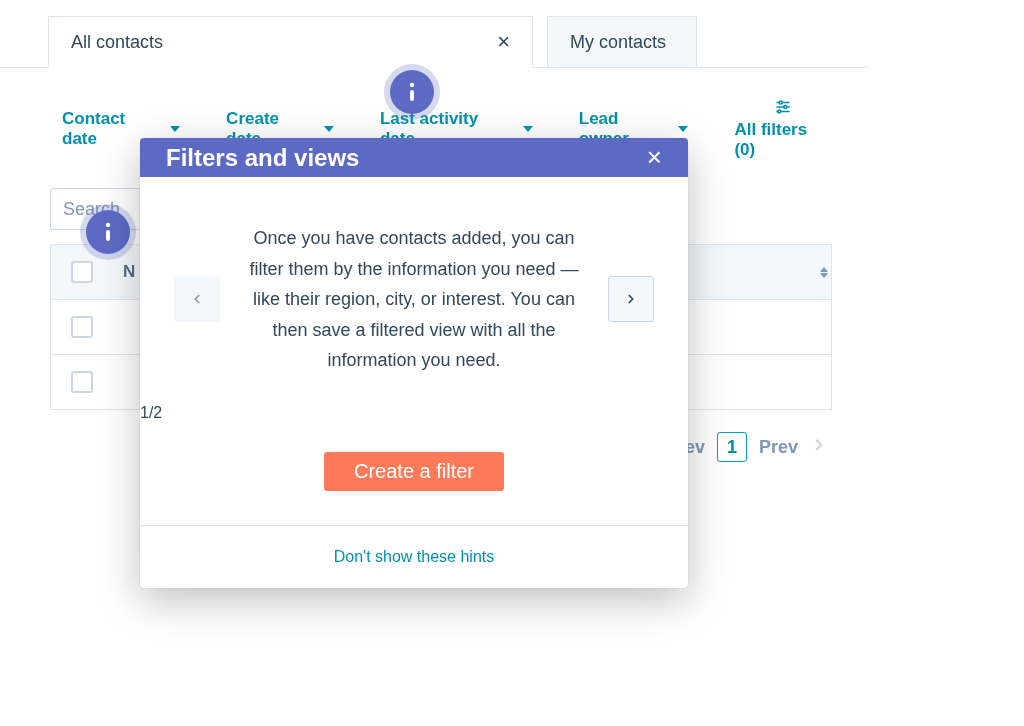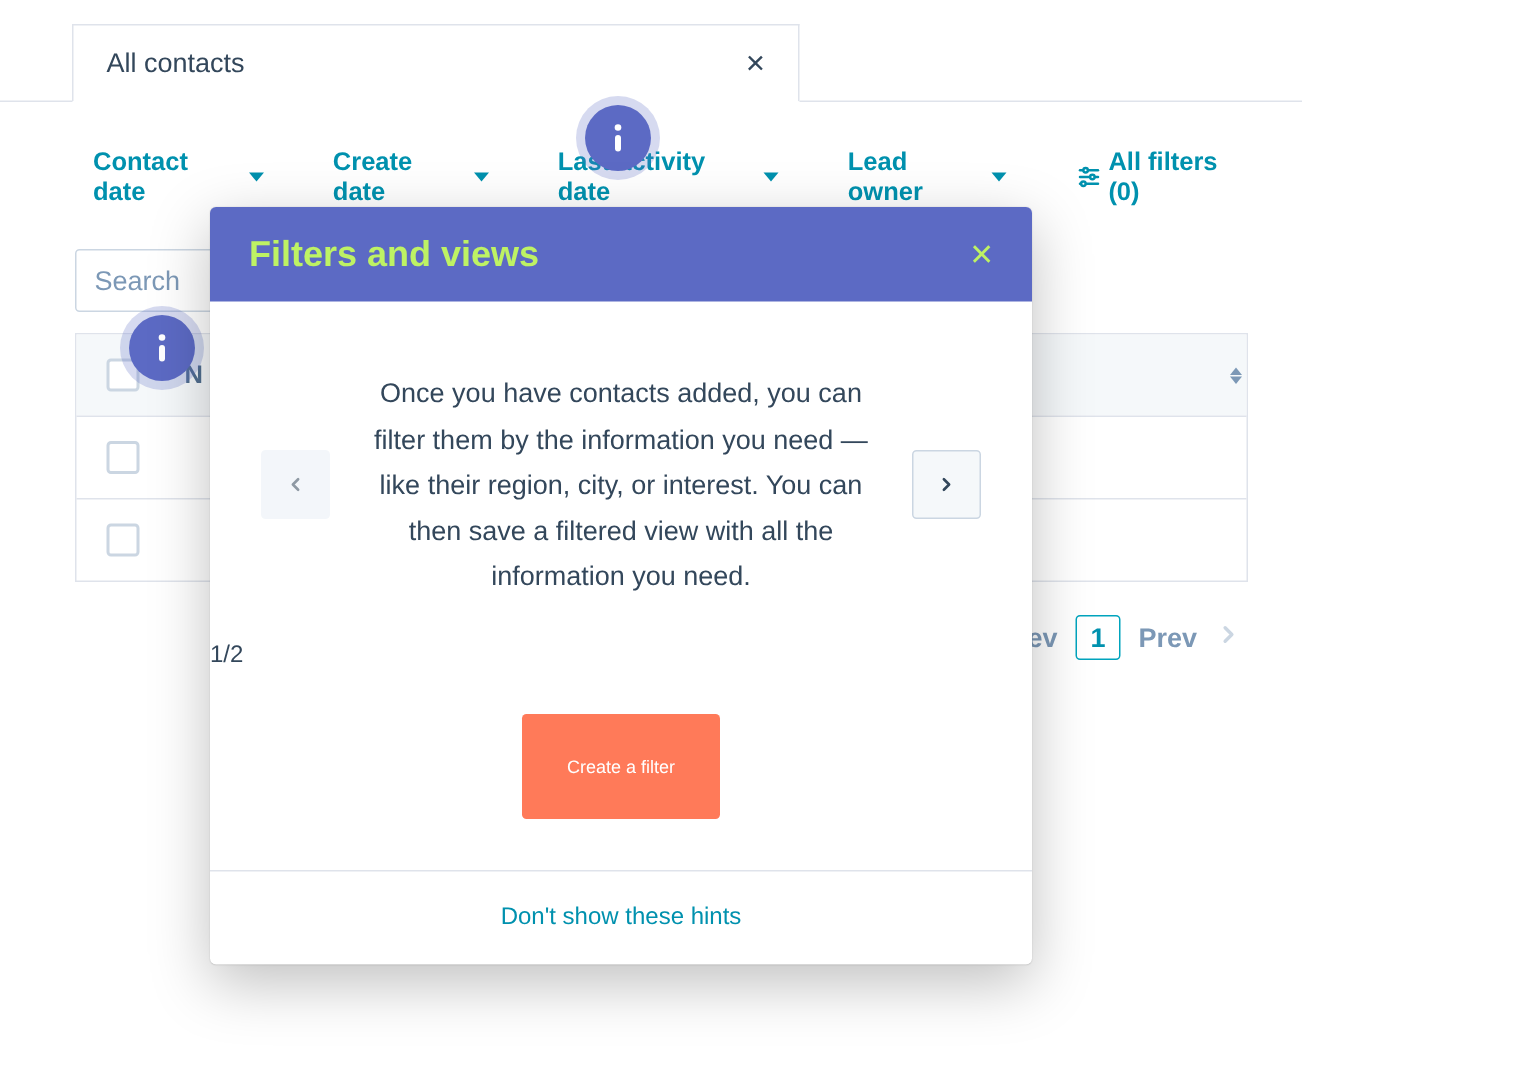--- a/index.html
+++ b/index.html
@@ -65,21 +65,21 @@
   .filterbar{
     display:flex;align-items:center;gap:46px;
     padding:30px 36px 0 62px;
     position:relative;
   }
   .filter-pill{
     color:var(--teal-dark);font-weight:600;font-size:17px;
     display:flex;align-items:center;gap:6px;cursor:pointer;
   }
   .caret{width:0;height:0;border-left:5px solid transparent;border-right:5px solid transparent;border-top:6px solid var(--teal-dark);}
-  .all-filters{margin-left:auto;display:flex;align-items:center;gap:4px;}
+  .all-filters{margin-left:auto;display:flex;align-items:center;gap:4px;flex-direction:column;}
   .sliders-icon{display:inline-flex;color:var(--teal-dark);}
 
   
   .beacon{
     position:absolute;width:44px;height:44px;border-radius:50%;
     background:var(--purple);display:flex;align-items:center;justify-content:center;
     color:#fff;font-style:normal;
     box-shadow:0 0 0 6px rgba(92,106,196,0.25);
     z-index:4;
   }
@@ -127,53 +127,56 @@
     background:#fff;border-radius:4px;
     box-shadow:0 0 1px rgba(0,0,0,.2),0 12px 40px rgba(0,0,0,.25);
     z-index:10;overflow:hidden;
   }
   .popover .arrow{
     position:absolute;top:-10px;left:264px;width:0;height:0;
     border-left:12px solid transparent;border-right:12px solid transparent;
     border-bottom:12px solid var(--purple);
   }
   .pop-head{
-    background:var(--purple);color:#bef264;
+    background:var(--purple);color:#ffffff;
     display:flex;align-items:center;justify-content:space-between;
-    padding:16px 26px;font-size:24px;font-weight:600;
+    padding:4px 26px;font-size:24px;font-weight:600;
   }
   .pop-head .x{font-size:26px;font-weight:300;cursor:pointer;}
   .pop-body{padding:46px 34px 36px;display:flex;align-items:center;gap:22px;}
   .navbtn{
     width:46px;height:46px;border:1px solid var(--border);border-radius:3px;
     background:#F5F8FA;display:flex;align-items:center;justify-content:center;
     color:var(--text);cursor:pointer;flex-shrink:0;
   }
   .navbtn.disabled{opacity:.55;border-color:#EAF0F6;background:#EAF0F6;cursor:default;}
   .pop-text{flex:1;text-align:center;font-size:18px;line-height:1.7;color:var(--text);}
   .pop-count{color:var(--text);font-size:16px;margin-top:-8px;margin-bottom:30px;}
   .pop-cta{display:flex;justify-content:center;padding-bottom:34px;}
   .cta-btn{
     background:var(--orange);color:#fff;border:none;border-radius:3px;
-    padding:28px 30px;font-size:12px;font-weight:500;cursor:pointer;
+    padding:8px 30px;font-size:20px;font-weight:500;cursor:pointer;
   }
   .pop-foot{
     border-top:1px solid var(--light-border);text-align:center;
     padding:22px 0;
   }
   .pop-foot a{color:var(--teal-dark);font-weight:400;font-size:16px;text-decoration:none;cursor:pointer;}
 </style>
 </head>
 <body>
 <div class="page">
 
   <div class="tabs">
     <div class="tab active wide">
       <span>All contacts</span>
       <span class="close">×</span>
+    </div>
+    <div class="tab">
+      <span>My contacts</span>
     </div>
   </div>
 
   <div class="beacon top">
     <svg viewBox="0 0 8 20" fill="currentColor">
         <circle cx="4" cy="3" r="2.2"></circle>
         <rect x="2" y="8" width="4" height="11" rx="2"></rect>
       </svg>
   </div>
   <div class="beacon side">

